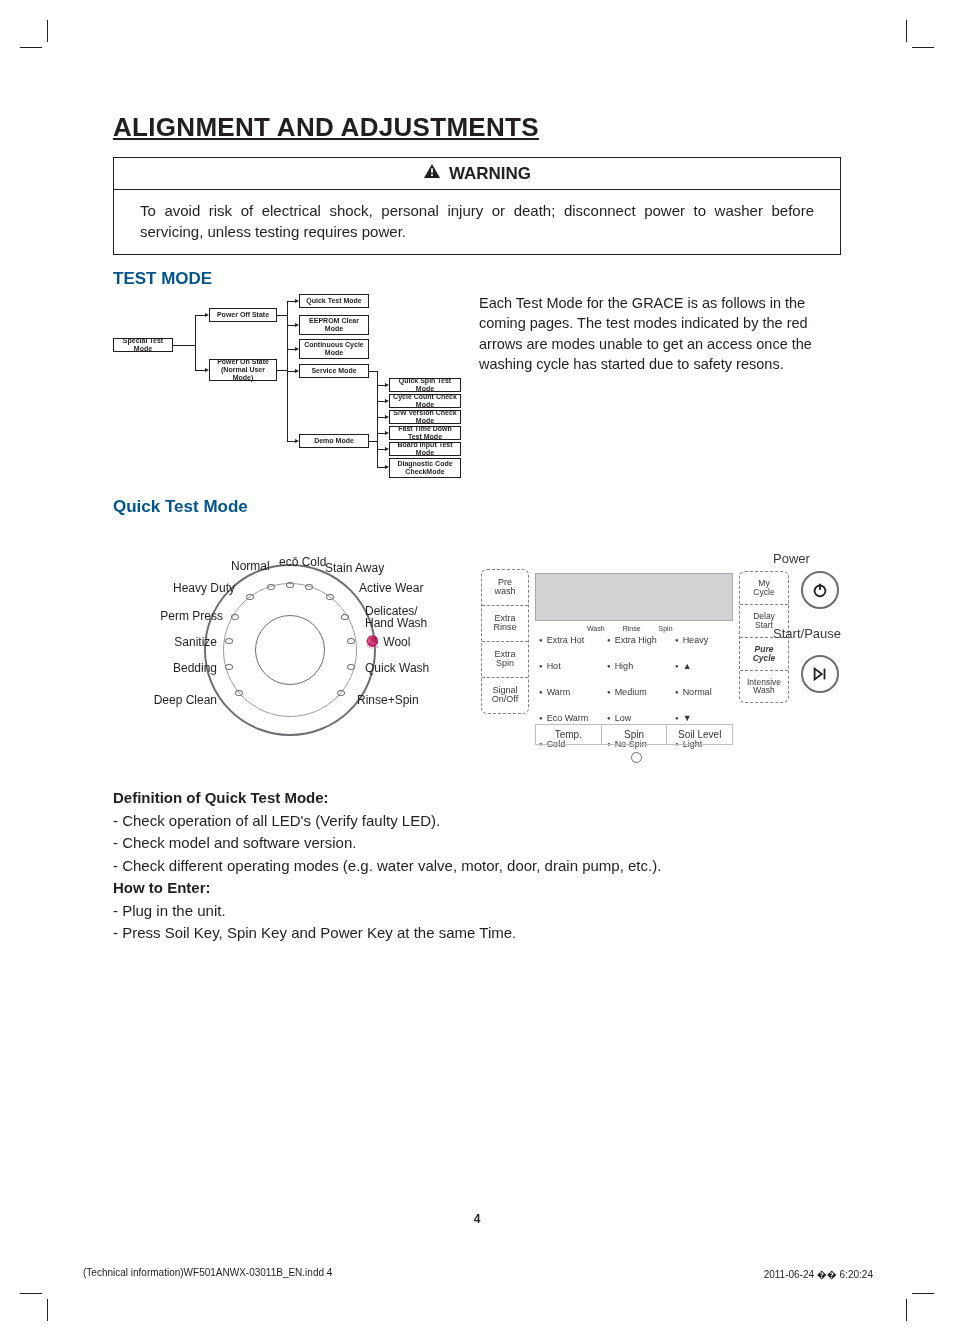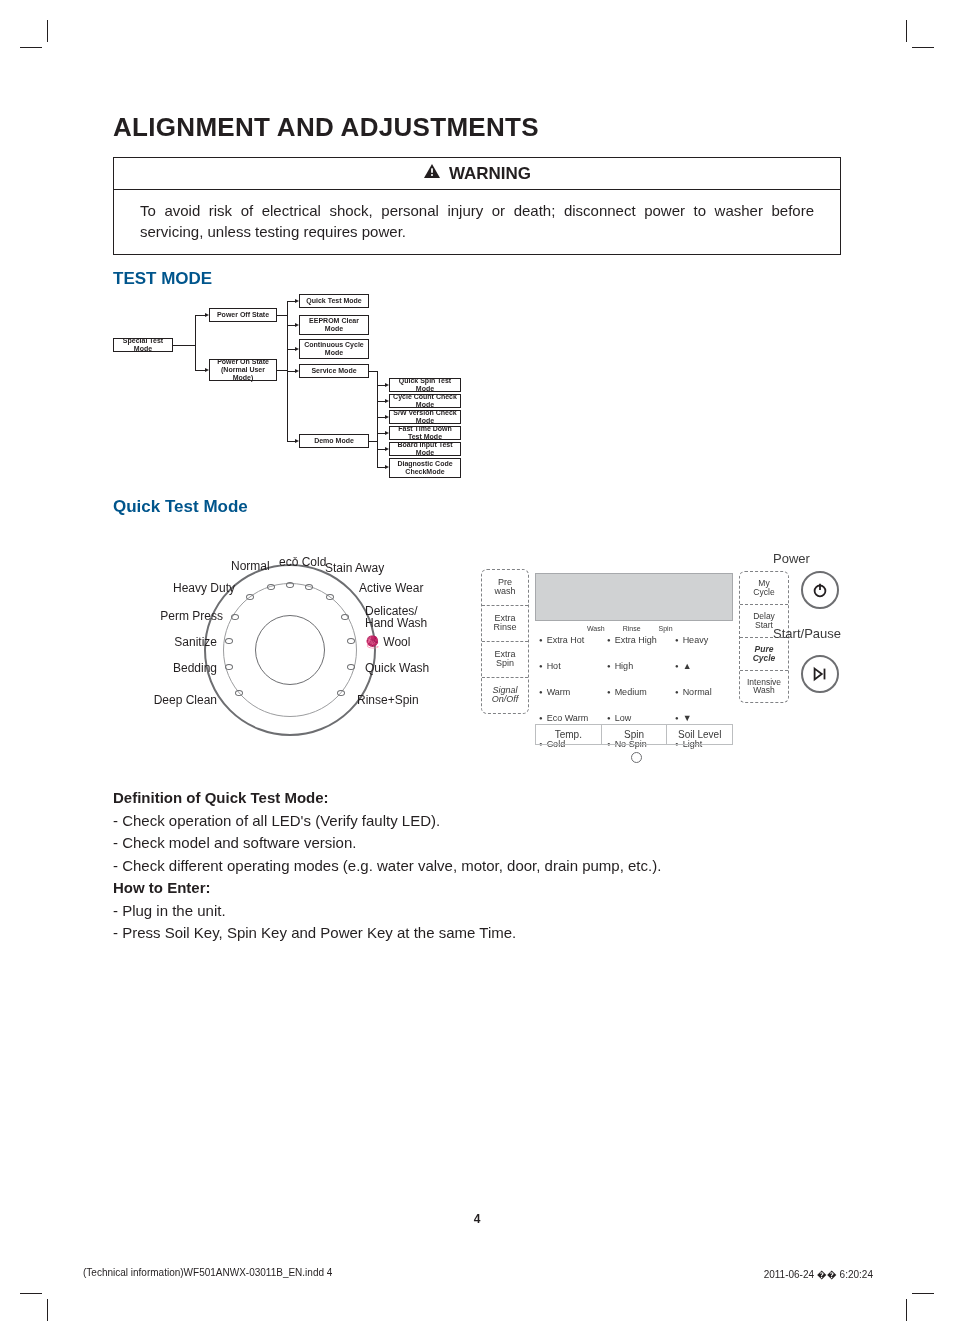--- a/index.html
+++ b/index.html
@@ -19,20 +19,21 @@
     position: absolute;
     left: 113px;
     top: 112px;
     width: 728px;
   }
   h1 {
     font-size: 26px;
     font-weight: 700;
     letter-spacing: 0.3px;
     margin-bottom: 14px;
+    text-decoration: underline;
   }
   .warning-block {
     border: 1.5px solid #231f20;
     padding: 0;
     margin-bottom: 14px;
   }
   .warning-header {
     border-bottom: 1.5px solid #231f20;
     padding: 5px 0;
     text-align: center;
@@ -172,21 +173,21 @@
     border: 1px dashed #808285;
     border-radius: 6px;
   }
   .opt-cell {
     border-bottom: 1px dashed #808285;
     text-align: center;
     padding: 8px 2px;
     line-height: 1.05;
     font-size: 9px;
   }
-  .opt-cell:last-child { border-bottom: none; font-style: italic; }
+  .opt-cell:last-child { border-bottom: none; }
 
   .display-box {
     position: absolute;
     left: 54px; top: 38px;
     width: 198px; height: 48px;
     background: #d0d2d3;
     border: 1px solid #a7a9ac;
   }
   .seg-headers {
     position: absolute;
@@ -373,20 +374,21 @@
       <div class="fc-line" style="left:264px; top:156px; width:8px; height:1px;"></div>
       <div class="fc-arrow right" style="left:272px; top:153.5px;"></div>
       <div class="fc-box" style="left:276px; top:149px; width:72px; height:14px;">Board Input Test Mode</div>
 
       <div class="fc-line" style="left:264px; top:174px; width:8px; height:1px;"></div>
       <div class="fc-arrow right" style="left:272px; top:171.5px;"></div>
       <div class="fc-box" style="left:276px; top:165px; width:72px; height:20px;">Diagnostic Code CheckMode</div>
     </div>
 
     <div class="testmode-text">
+      <span>Each Test Mode for the GRACE is as follows in the coming pages.  The test modes indicated by the red arrows are modes unable to get an access once the washing cycle has started due to safety resons.</span>
     </div>
   </div>
 
   <h2 class="sub">Quick Test Mode</h2>
 
   <div class="panels-row">
 
     <div class="dial-panel">
       <div class="dial"></div>
       <div class="dial-inner"></div>

